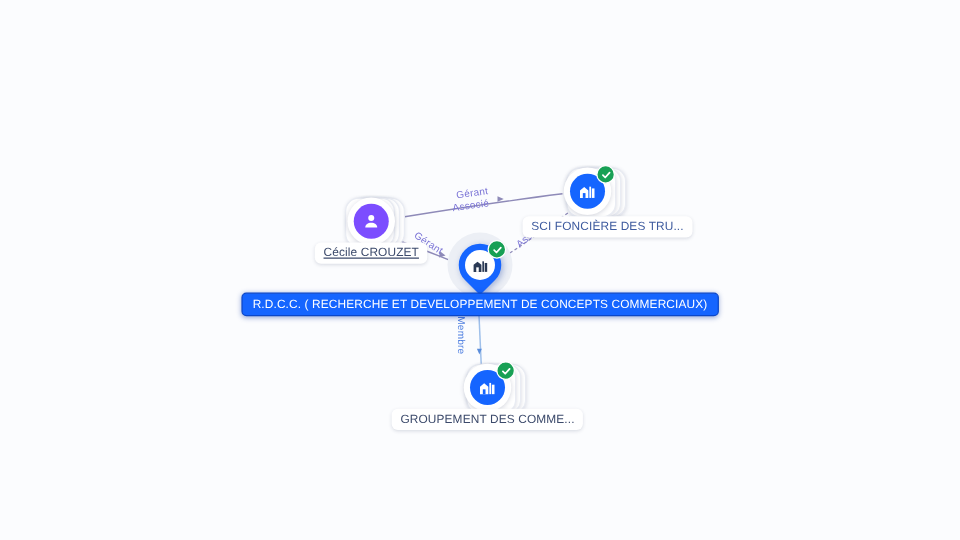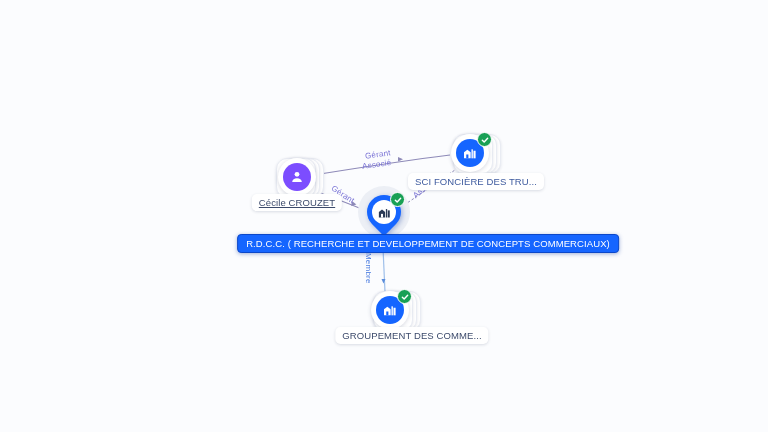--- a/index.html
+++ b/index.html
@@ -90,21 +90,20 @@
   .label.blue-text{color:#3d5a9e;}
   .label.selected{
     background:#1565ff;
     color:#ffffff;
     border:1px solid #0b47c9;
     border-radius:4px;
     font-size:9.5px;
     padding:3px 8px;
     box-shadow:0 1px 4px rgba(20,60,160,.40);
     z-index:9;
-    margin-left:44px;
   }
 
   
   .elabel{
     position:absolute;
     font-size:8px;
     color:#7b74d6;
     white-space:nowrap;
     letter-spacing:.2px;
     z-index:7;
@@ -171,21 +170,21 @@
           <rect x="6.4" y="14.2" width="3.2" height="5.8" fill="#1565ff"></rect>
         </svg>
       </div>
       <span class="badge">
         <svg width="8" height="8" viewBox="0 0 24 24" fill="none" stroke="#ffffff" stroke-width="4.2" stroke-linecap="round" stroke-linejoin="round">
             <path d="M4 12.5 9.5 18 20 6.5"></path>
           </svg>
       </span>
     </div>
   </div>
-  <div class="label blue-text" style="left:476px;top:173px;">SCI FONCIÈRE DES TRU...</div>
+  <div class="label blue-text" style="left:486px;top:173px;">SCI FONCIÈRE DES TRU...</div>
 
   <div class="node" style="left:384px;top:212px;">
     <div class="pin">
       <span class="halo"></span>
       <span class="drop"></span>
       <span class="hole">
         <svg width="15" height="15" viewBox="0 0 24 24" fill="#2b3a55">
           <path d="M3 20V11l5-4 5 4v9z"></path>
           <rect x="14.2" y="6.5" width="2.1" height="13.5"></rect>
           <rect x="17.2" y="8.6" width="3.2" height="11.4"></rect>
@@ -216,15 +215,15 @@
           <rect x="6.4" y="14.2" width="3.2" height="5.8" fill="#1565ff"></rect>
         </svg>
       </div>
       <span class="badge">
         <svg width="8" height="8" viewBox="0 0 24 24" fill="none" stroke="#ffffff" stroke-width="4.2" stroke-linecap="round" stroke-linejoin="round">
             <path d="M4 12.5 9.5 18 20 6.5"></path>
           </svg>
       </span>
     </div>
   </div>
-  <div class="label" style="left:412px;top:327px;">GROUPEMENT DES COMME...</div>
+  <div class="label" style="left:390px;top:327px;">GROUPEMENT DES COMME...</div>
 
 </div>
 
 </body></html>

